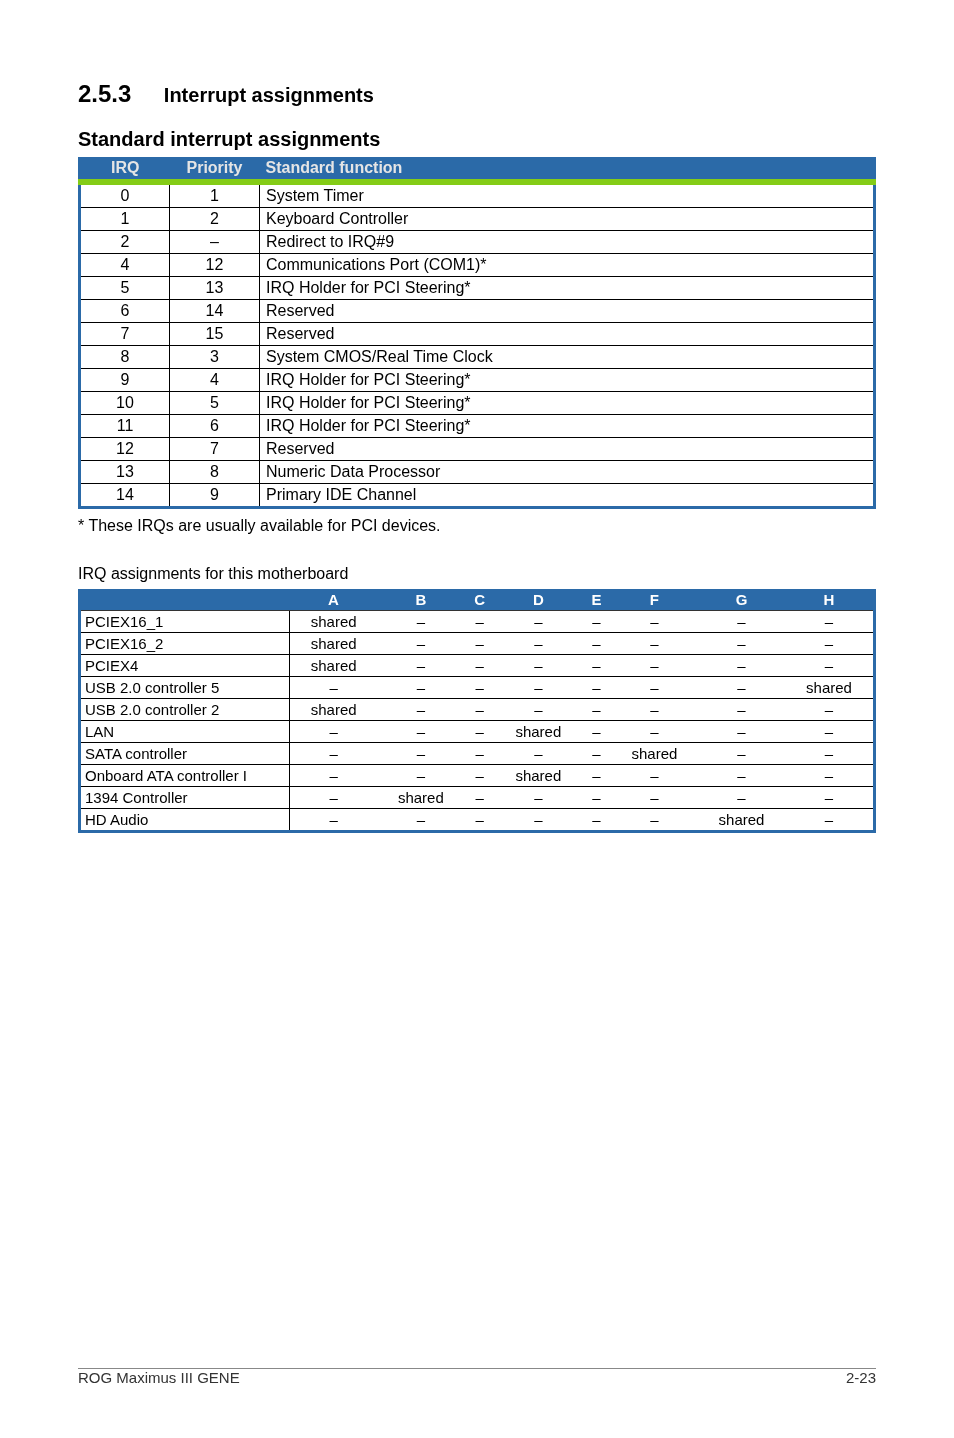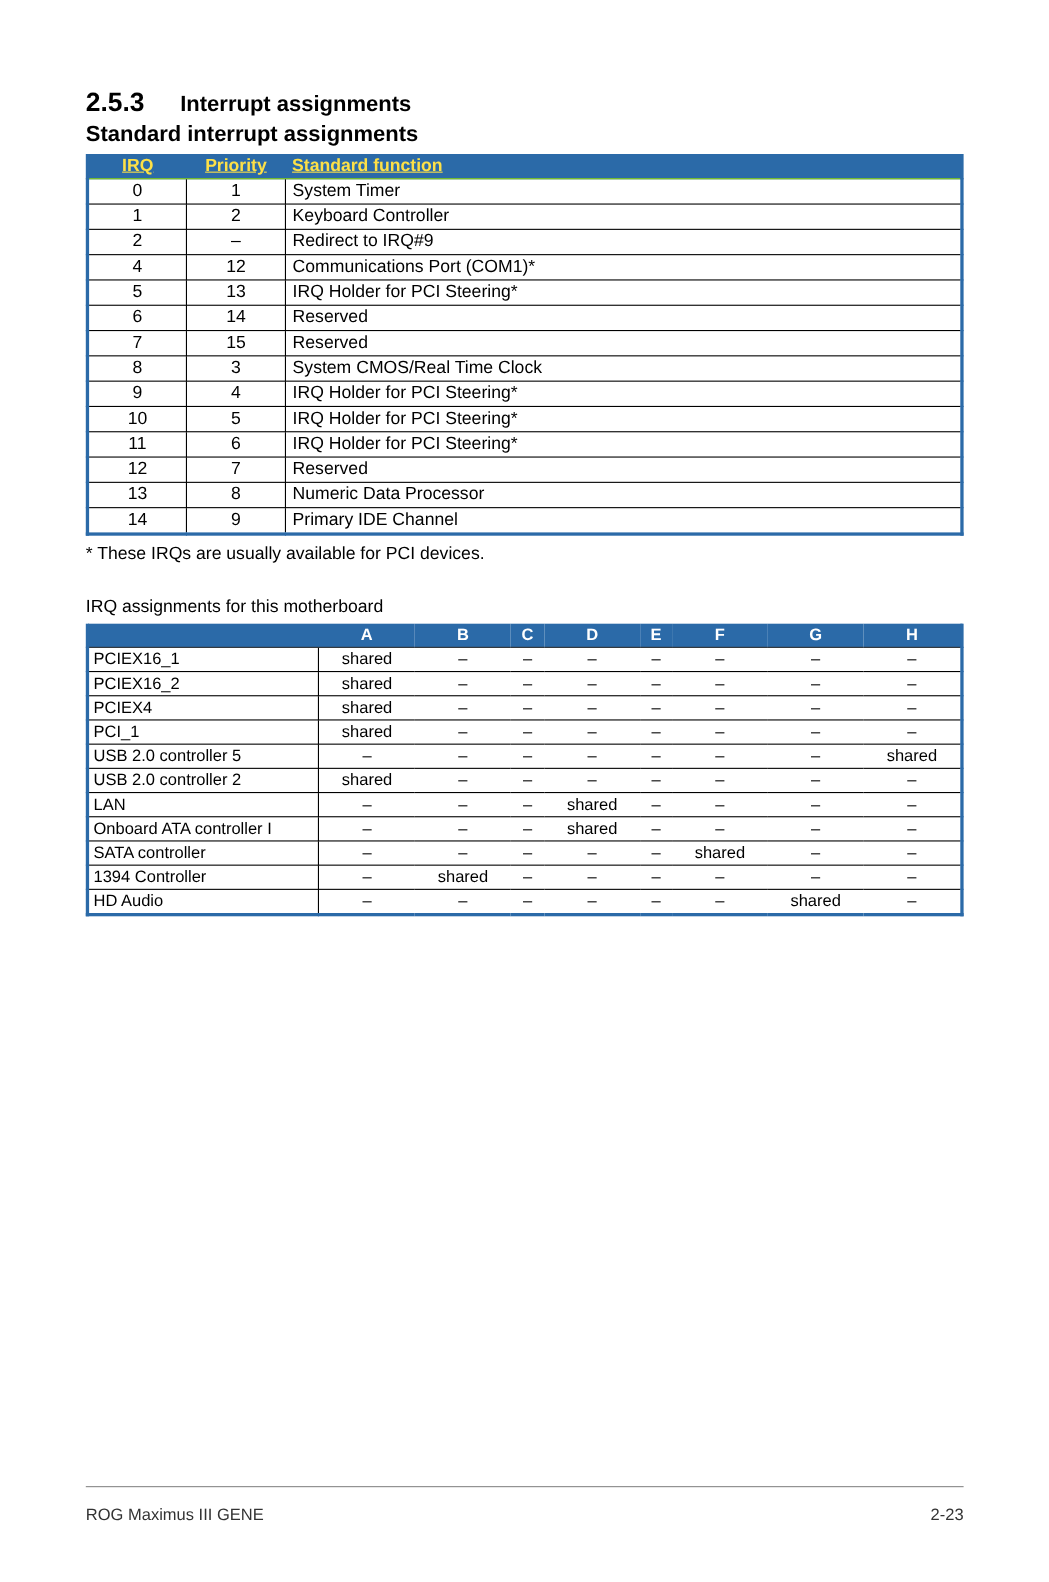--- a/index.html
+++ b/index.html
@@ -19,39 +19,38 @@
     margin-right: 28px;
   }
   .section-title {
     font-size: 20px;
     font-weight: bold;
     display: inline-block;
   }
   h3.subhead {
     font-size: 20px;
     font-weight: bold;
-    margin-top: 3px;
+    margin-top: 20px;
     margin-bottom: 6px;
   }
   table.tbl1 {
     width: 100%;
     border-collapse: collapse;
     font-size: 16px;
     border-left: 3px solid #2b6aa8;
     border-right: 3px solid #2b6aa8;
     border-bottom: 3px solid #2b6aa8;
   }
   table.tbl1 th {
     background: #2b6aa8;
-    color: #fde047;
+    color: #e5e5e5;
     font-weight: bold;
     text-align: left;
     padding: 2px 6px;
-    border-bottom: 1px solid #84cc16;
-    text-decoration: underline;
+    border-bottom: 6px solid #84cc16;
   }
   table.tbl1 th.c { text-align: center; }
   table.tbl1 td {
     padding: 2px 6px;
     border-bottom: 1px solid #000;
     border-right: 1px solid #000;
   }
   table.tbl1 td:last-child { border-right: none; }
   table.tbl1 tr:last-child td { border-bottom: none; }
   table.tbl1 td.c { text-align: center; }
@@ -97,21 +96,21 @@
     width: 210px;
   }
   table.tbl2 tr:last-child td { border-bottom: none; }
 
   .footer {
     position: absolute;
     bottom: 52px;
     left: 78px;
     right: 78px;
     border-top: 1px solid #888;
-    padding-top: 17px;
+    padding-top: 0;
     font-size: 15px;
     color: #333;
     display: flex;
     justify-content: space-between;
   }
 </style>
 </head>
 <body>
 
 <div>
@@ -249,31 +248,20 @@
         <td>shared</td>
         <td>–</td>
         <td>–</td>
         <td>–</td>
         <td>–</td>
         <td>–</td>
         <td>–</td>
         <td>–</td>
       </tr>
       <tr>
-        <td class="label">PCI_1</td>
-        <td>shared</td>
-        <td>–</td>
-        <td>–</td>
-        <td>–</td>
-        <td>–</td>
-        <td>–</td>
-        <td>–</td>
-        <td>–</td>
-      </tr>
-      <tr>
         <td class="label">USB 2.0 controller 5</td>
         <td>–</td>
         <td>–</td>
         <td>–</td>
         <td>–</td>
         <td>–</td>
         <td>–</td>
         <td>–</td>
         <td>shared</td>
       </tr>
@@ -293,38 +281,38 @@
         <td>–</td>
         <td>–</td>
         <td>–</td>
         <td>shared</td>
         <td>–</td>
         <td>–</td>
         <td>–</td>
         <td>–</td>
       </tr>
       <tr>
+        <td class="label">SATA controller</td>
+        <td>–</td>
+        <td>–</td>
+        <td>–</td>
+        <td>–</td>
+        <td>–</td>
+        <td>shared</td>
+        <td>–</td>
+        <td>–</td>
+      </tr>
+      <tr>
         <td class="label">Onboard ATA controller I</td>
         <td>–</td>
         <td>–</td>
         <td>–</td>
         <td>shared</td>
         <td>–</td>
         <td>–</td>
-        <td>–</td>
-        <td>–</td>
-      </tr>
-      <tr>
-        <td class="label">SATA controller</td>
-        <td>–</td>
-        <td>–</td>
-        <td>–</td>
-        <td>–</td>
-        <td>–</td>
-        <td>shared</td>
         <td>–</td>
         <td>–</td>
       </tr>
       <tr>
         <td class="label">1394 Controller</td>
         <td>–</td>
         <td>shared</td>
         <td>–</td>
         <td>–</td>
         <td>–</td>

